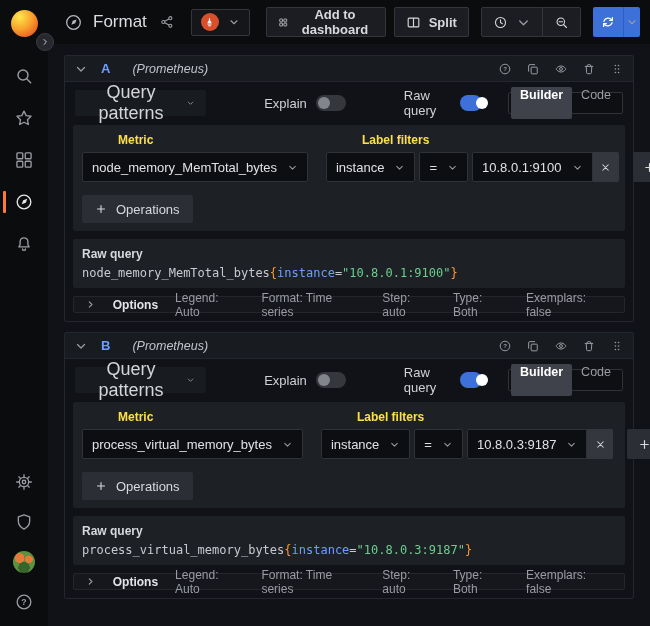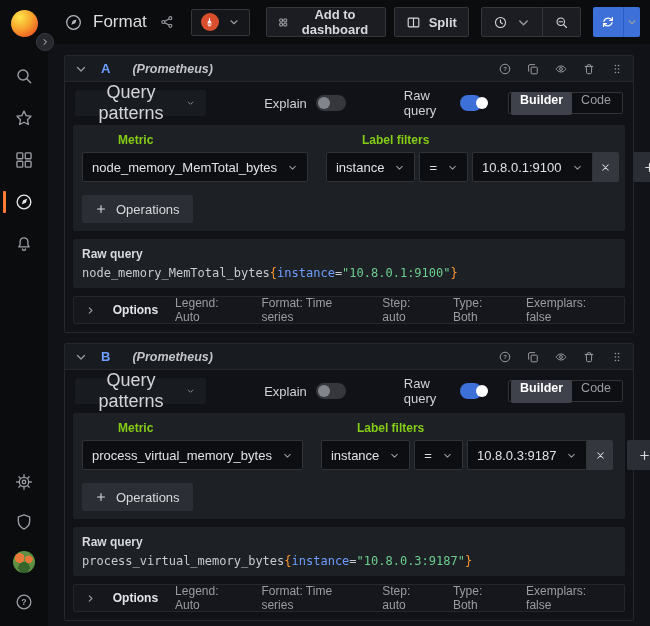--- a/index.html
+++ b/index.html
@@ -57,41 +57,41 @@
   .run-main { width:42px; background:#3d71d9; display:flex; align-items:center; justify-content:center; color:#fff; }
   .run-main svg { width:16px; height:16px; }
   .run-caret { width:24px; background:#3d71d9; border-left:1px solid #2b5ec7; display:flex; align-items:center; justify-content:center; color:#fff; }
 
   
   .content { flex:1; padding:11px 16px 0; overflow:hidden; }
   .query { border:1px solid #25272e; border-radius:2px; margin-bottom:10px; background:#111217; }
   .q-header { height:26px; background:#181b1f; display:flex; align-items:center; padding:0 9px; border-bottom:1px solid #25272e; }
   .q-header .chev-btn { width:14px; height:14px; color:#9a9ca3; cursor:pointer; }
   .refid { color:#6e9fff; font-weight:700; font-size:13px; margin-left:13px; }
-  .ds-name { font-style:italic; font-size:12.5px; color:#c3c4cb; margin-left:22px;font-weight:bold; }
+  .ds-name { font-style:italic; font-size:12.5px; color:#c3c4cb; margin-left:22px; }
   .q-actions { margin-left:auto; display:flex; gap:14px; align-items:center; color:#9a9ca3; }
   .q-actions svg { width:14px; height:14px; cursor:pointer; }
   .q-body { padding:5px 8px 8px; }
 
   .q-toolbar { display:flex; align-items:center; height:26px; margin:3px 2px 9px; gap:26px; }
   .patterns-btn { display:inline-flex; align-items:center; gap:10px; height:26px; padding:0 11px;
     background:#181b1f; border:none; border-radius:2px; color:#d4d5da; font-size:18px; font-family:inherit; cursor:pointer; }
   .tg-wrap { display:inline-flex; align-items:center; gap:9px; cursor:pointer;margin-left:32px; }
   .tg-label { font-size:13px; color:#d0d1d7; }
   .toggle { width:30px; height:16px; border-radius:9px; background:#35373d; position:relative; }
   .toggle::after { content:""; position:absolute; width:12px; height:12px; border-radius:50%; background:#83858c; top:2px; left:2px; }
   .toggle.on { background:#3d71d9; }
   .toggle.on::after { left:16px; background:#fff; }
   .seg { margin-left:auto; display:flex; align-items:center; background:#0e0f13; border:1px solid #2f3237; border-radius:2px; padding:2px; height:22px; }
-  .seg-item { padding:0 9px; font-size:12.5px; color:#9a9ca3; height:23px; line-height:16px; border-radius:2px; cursor:pointer; }
+  .seg-item { padding:0 9px; font-size:12.5px; color:#9a9ca3; height:32px; line-height:16px; border-radius:2px; cursor:pointer; }
   .seg-item.active { background:#3f424a; color:#fff; font-weight:700; }
 
   .panel { background:#1d2025; border-radius:2px; padding:8px 9px; margin-bottom:8px; }
   .fields-row { display:flex; gap:18px; align-items:flex-end; }
-  .field-label { font-size:12px; font-weight:700; color:#84cc16; margin-bottom:5px;padding-left:36px; }
+  .field-label { font-size:12px; font-weight:700; color:#fde047; margin-bottom:5px;padding-left:36px; }
   .select { display:inline-flex; align-items:center; gap:10px; background:#0d0e12; border:1px solid #2f3237; border-radius:2px;
     height:30px; padding:0 9px; font-size:13px; color:#e0e1e6; cursor:pointer; white-space:nowrap; }
   .select .chev { width:11px; height:11px; }
   .filter-row { display:flex; align-items:center; gap:4px; }
   .val-group { display:flex; align-items:center; gap:0; }
   .val-group .select { border-radius:2px 0 0 2px; }
   .x-btn { width:26px; height:30px; background:#34373d; border:none; border-radius:0 2px 2px 0;
     color:#d8d9dd; display:flex; align-items:center; justify-content:center; cursor:pointer; }
   .x-btn svg { width:11px; height:11px; }
   .add-filter-btn { width:34px; height:30px; background:#2b2e34; border:none; border-radius:2px; margin-left:10px;
@@ -100,21 +100,21 @@
   .ops-btn { margin-top:13px; display:inline-flex; align-items:center; gap:9px; height:28px; padding:0 13px;
     background:#2b2e34; border:none; border-radius:2px; color:#d8d9dd; font-size:13px; font-weight:500; font-family:inherit; cursor:pointer; }
   .ops-btn svg { width:12px; height:12px; }
 
   .rawq-title { font-size:12px; font-weight:700; color:#d8d9dd; margin-bottom:5px; }
   .code { font-family:"DejaVu Sans Mono", monospace; font-size:12px; color:#c9cad1; white-space:nowrap; }
   .code .brace { color:#ff9830; }
   .code .lbl { color:#6e9fff; }
   .code .str { color:#6ccf8e; }
 
-  .options-row { border:1px solid #24262c; background:#15171c; border-radius:2px; height:28px;
+  .options-row { border:1px solid #24262c; background:#15171c; border-radius:2px; height:17px;
     display:flex; align-items:center; gap:17px; padding:0 11px; font-size:12px; color:#9a9ca3; cursor:pointer; }
   .options-row .chev { width:11px; height:11px; color:#9a9ca3; }
   .opt-title { color:#e3e4e8; font-weight:700; }
   svg { display:block; }
 </style>
 </head>
 <body>
 
 <div class="app">
 

